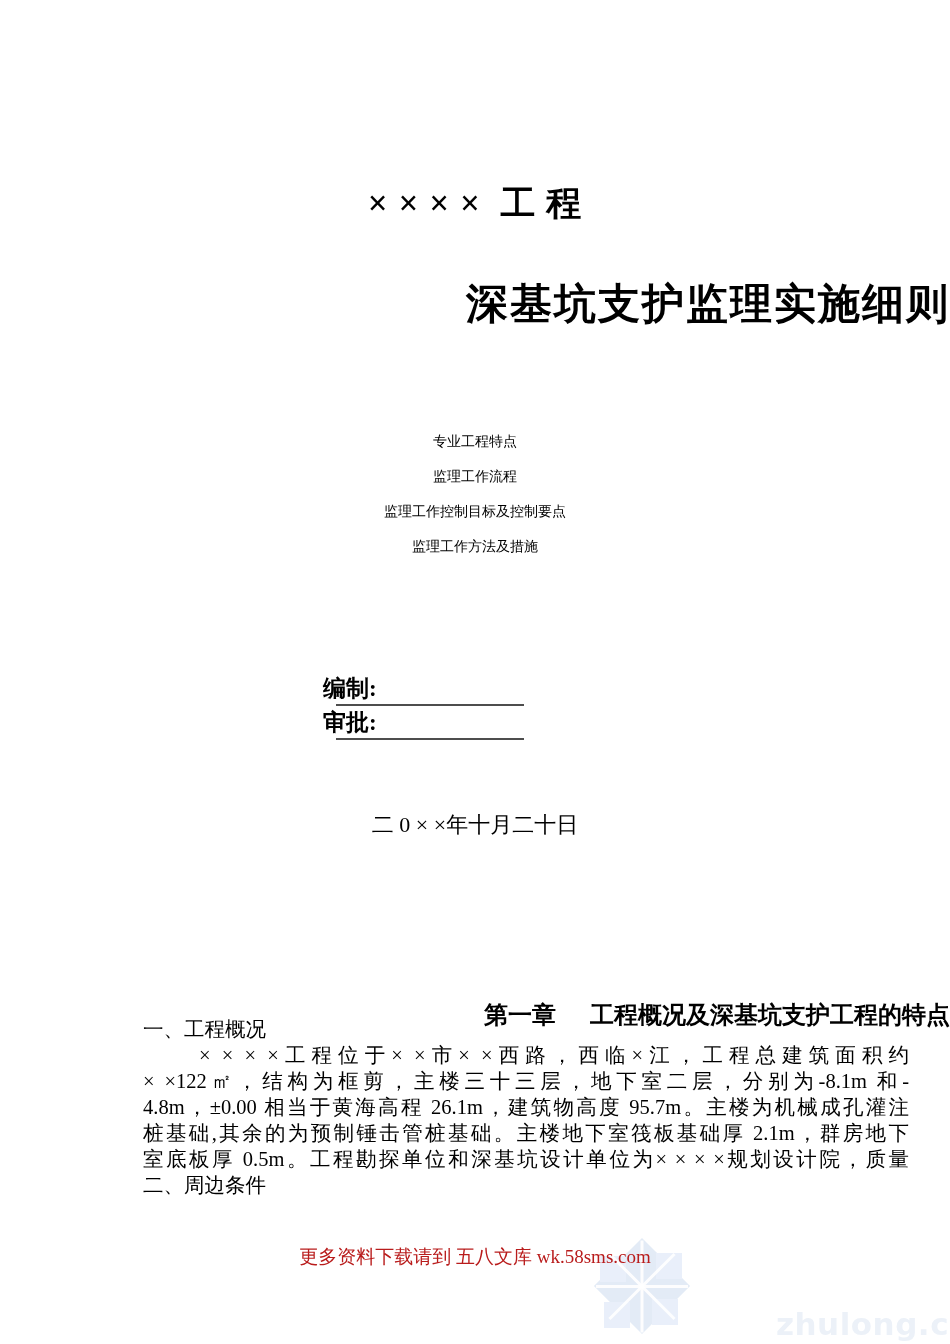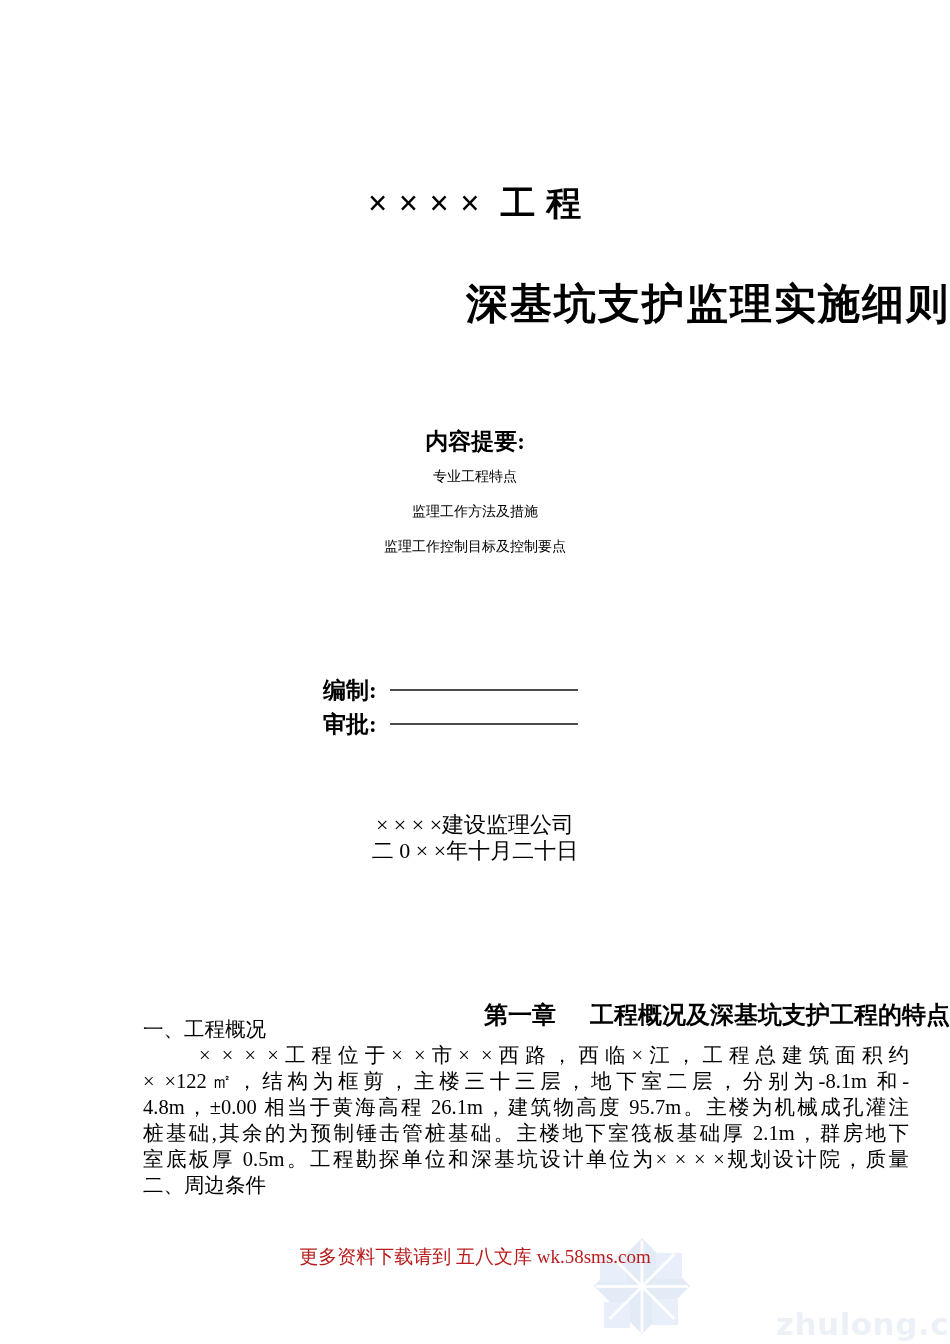--- a/index.html
+++ b/index.html
@@ -34,21 +34,21 @@
   }
   .summary-heading {
     font-size: 23px; font-weight: bold; line-height: 35px; white-space: pre;
   }
   .summary-item {
     font-size: 14px; line-height: 35px; white-space: pre;
   }
 
   
   .signoff { position: absolute; left: 323px; top: 674px; }
-  .signoff-row { display: flex; align-items: center; height: 34px; }
+  .signoff-row { display: flex; align-items: flex-start; height: 34px; flex-direction: column; }
   .signoff-label { font-size: 23px; font-weight: bold; line-height: 30px; white-space: pre; }
   .signoff-line {
     width: 188px; height: 0; border-bottom: 2px solid #4d4d4d;
     margin-left: 13px; margin-bottom: 3px;
   }
 
   
   .issuer {
     position: absolute; left: 0; top: 812px; width: 100%;
     text-align: center;
@@ -122,39 +122,38 @@
     <div class="wm-vein wm-vein-v"></div>
     <div class="wm-vein wm-vein-d1"></div>
     <div class="wm-vein wm-vein-d2"></div>
   </div>
   <div class="wm-text">zhulong.com</div>
 
   <div class="project-title">× × × ×  工 程</div>
   <div class="doc-title">深基坑支护监理实施细则</div>
 
   <div class="summary">
-    <div class="summary-heading">内容提要:</div>
     <div class="summary-item">专业工程特点</div>
+    <div class="summary-item">监理工作流程</div>
+    <div class="summary-item">监理工作控制目标及控制要点</div>
     <div class="summary-item">监理工作方法及措施</div>
-    <div class="summary-item">监理工作控制目标及控制要点</div>
   </div>
 
   <div class="signoff">
     <div class="signoff-row">
       <span class="signoff-label">编制:</span>
       <span class="signoff-line"></span>
     </div>
     <div class="signoff-row">
       <span class="signoff-label">审批:</span>
       <span class="signoff-line"></span>
     </div>
   </div>
 
   <div class="issuer">
-    <div class="issuer-line">× × × ×建设监理公司</div>
     <div class="issuer-line">二 0 × ×年十月二十日</div>
   </div>
 
   <div class="chapter">
     <span class="chapter-number">第一章</span><span class="chapter-title">工程概况及深基坑支护工程的特点</span>
   </div>
 
   <div class="body-text">
     <div class="body-line">一、工程概况</div>
     <div class="body-line jst indent">× × × ×工程位于× ×市× ×西路，西临×江，工程总建筑面积约</div>

